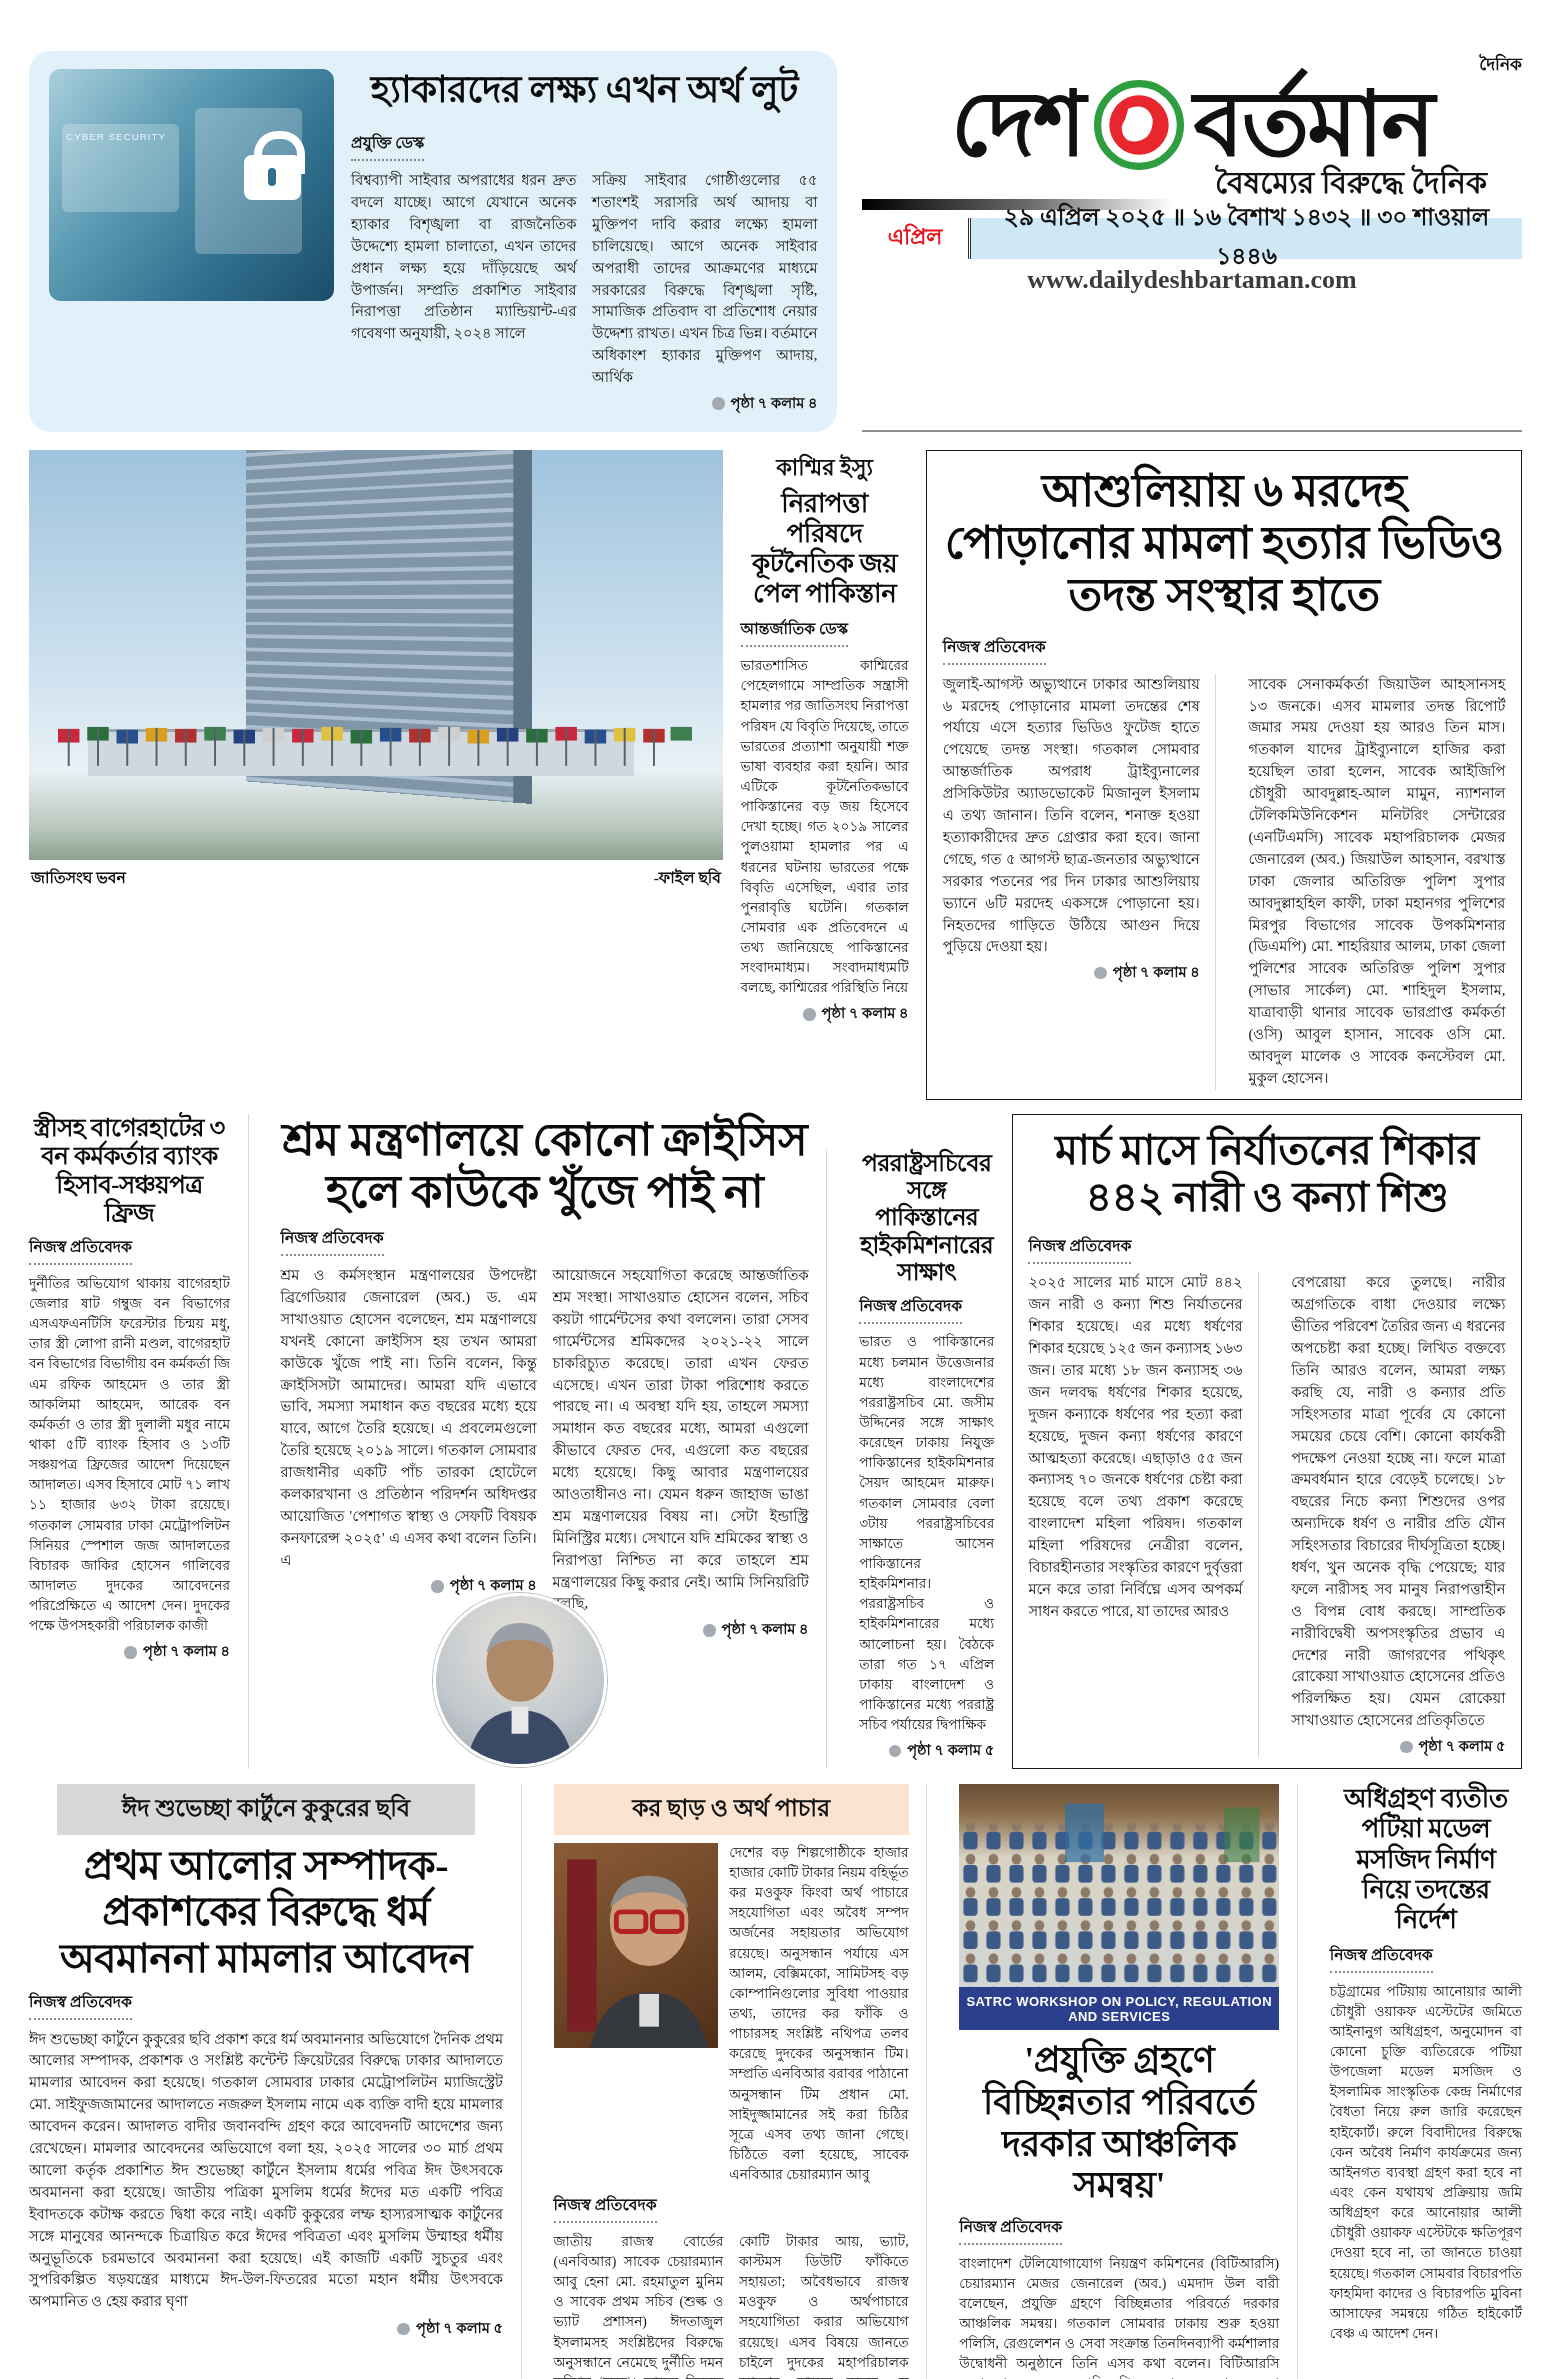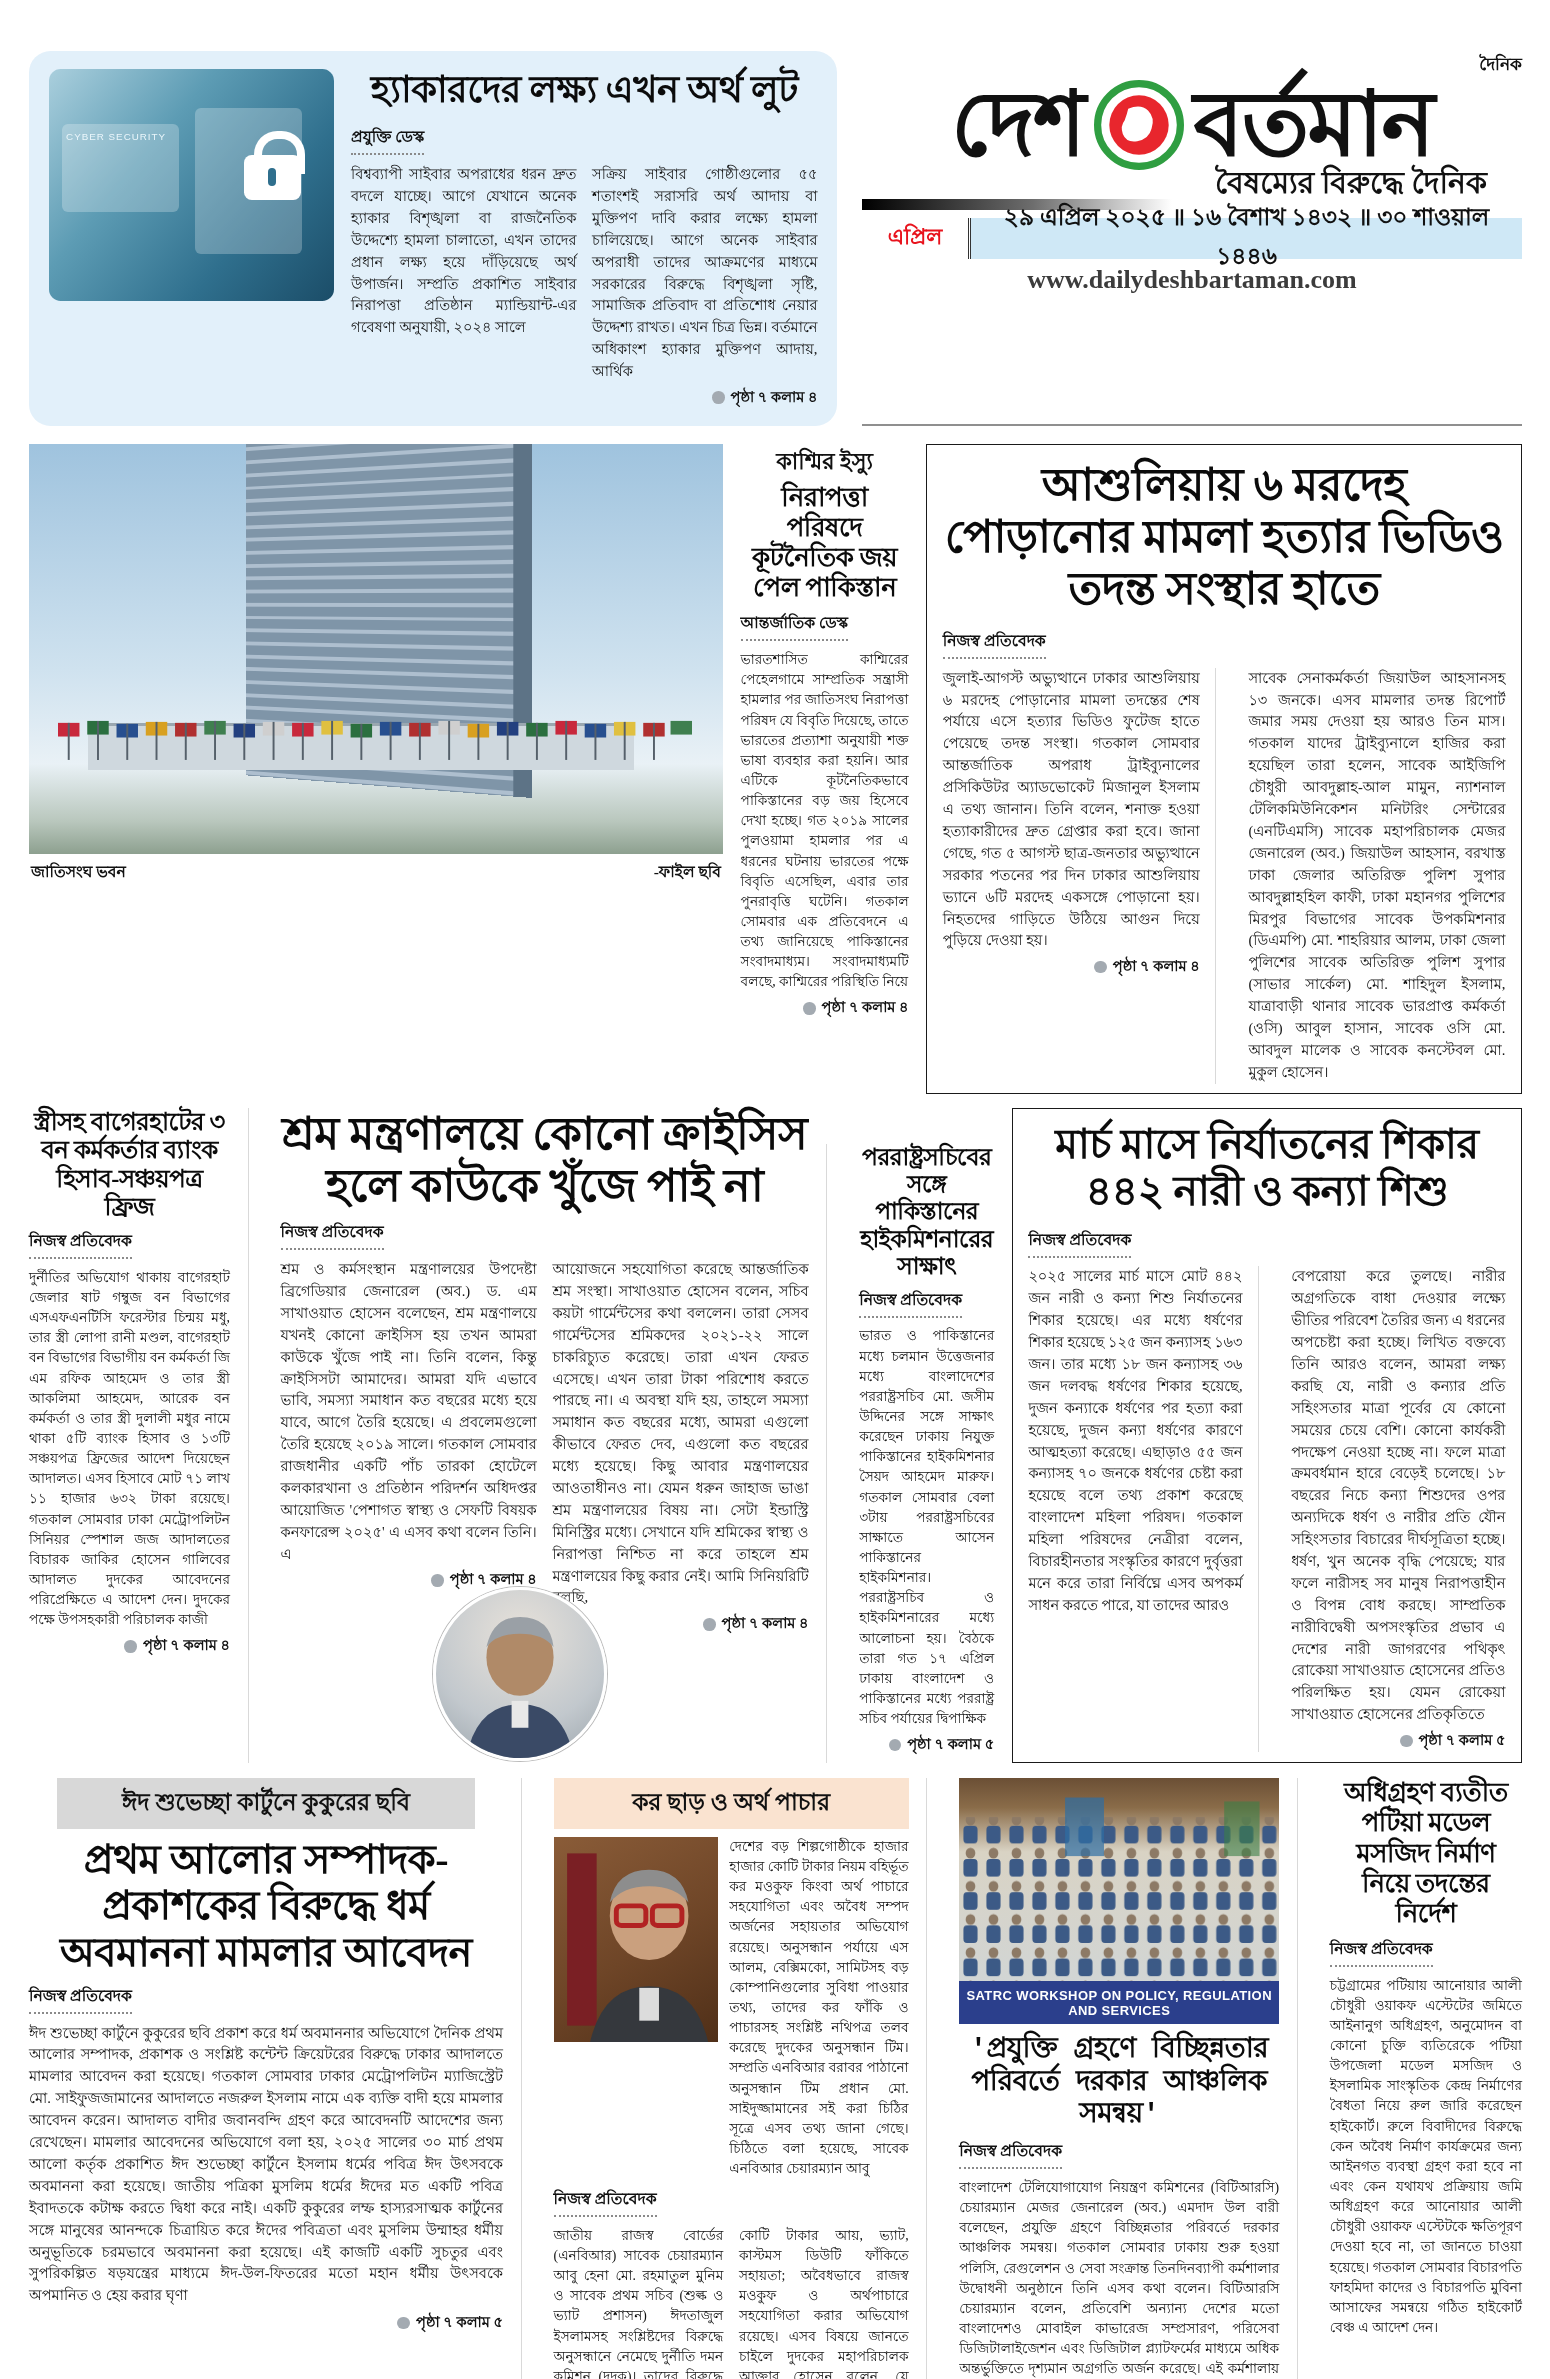--- a/index.html
+++ b/index.html
@@ -24,21 +24,21 @@
   .header { display:flex; gap:25px; padding-bottom:9.8px; }
   .hacker-box { width:808px; background:#e2f0fa; border-radius:21.5px; padding:17.6px 19.5px; display:flex; gap:17.6px; }
   .hacker-photo { width:285px; height:232px; border-radius:11.7px; flex:none; position:relative; overflow:hidden;
       background:linear-gradient(130deg,#aacfdd 0%,#5d9cb4 35%,#2f6f8d 70%,#1b4d68 100%); }
   .hacker-photo .panel { position:absolute; background:rgba(255,255,255,.25); border-radius:5.9px; }
   .hacker-photo .lock { position:absolute; right:33px; top:86px; width:57px; height:45px; background:#fff; border-radius:7.8px; }
   .hacker-photo .lock:before { content:""; position:absolute; left:10.7px; top:-23.4px; width:35px; height:35px; border:8.8px solid #fff; border-bottom:none; border-radius:23.4px 23.4px 0 0; }
   .hacker-photo .lock:after { content:""; position:absolute; left:24.4px; top:13.7px; width:7.8px; height:17.6px; background:#2f6f8d; border-radius:3.9px; }
   .hacker-photo .cyb { position:absolute; left:17.6px; top:62px; font-family:"Liberation Sans",sans-serif; font-size:9.8px; letter-spacing:1px; color:#eaf6fb; }
   .hacker-main { flex:1; }
-  .hacker-main .headline { font-size:37px; margin-bottom:6px; }
+  .hacker-main .headline { font-size:37px; margin-bottom:12px; }
   .hacker-cols { display:flex; gap:15.6px; }
   .masthead { flex:1; text-align:center; border-bottom:2.9px double #8f8f8f; padding-bottom:7.8px; }
   .mast-daily { text-align:right; font-weight:900; font-size:17px; padding-left:55px; }
   .mast-title { display:flex; align-items:center; justify-content:center; gap:9.8px; font-weight:900; font-size:90px; line-height:1.02; letter-spacing:-2px; }
   .mast-logo { width:90px; height:90px; flex:none; }
   .mast-bar { height:10.7px; width:310px; margin-top:2px; background:linear-gradient(90deg,#000 0%,#6d6d6d 55%,#fff 100%); }
   .mast-row2 { display:flex; justify-content:space-between; align-items:flex-end; margin-top:-11.7px; }
   .mast-tagline { margin-left:auto; font-weight:900; font-size:30px; padding-right:35px; }
   .date-bar { margin-top:7.8px; background:#cfe8f6; display:flex; align-items:stretch; height:41px; }
   .month-box { background:#fff; color:#e8131d; font-weight:900; font-size:21.5px; width:109px; display:flex; align-items:center; justify-content:center; border-right:3.9px double #333; }
@@ -81,21 +81,21 @@
   .munim-art .kicker { background:#fae3d0; font-size:23.4px; }
   .munim-art .headline { font-size:41px; }
   .munim-row { display:flex; gap:11.7px; margin-top:7.8px; }
   .munim-photo { width:164px; height:205px; flex:none; position:relative; overflow:hidden; background:linear-gradient(150deg,#8a5c38 0%,#6e4527 55%,#4f2f18 100%); }
   .munim-photo svg { width:100%; height:100%; }
   .satrc-art { width:353px; flex:none; }
   .satrc-photo { position:relative; height:246px; overflow:hidden; background:linear-gradient(180deg,#6b4f35 0%,#8a6c49 12%,#d9d3c4 30%,#cfd6da 100%); }
   .satrc-photo svg { position:absolute; inset:0; width:100%; height:100%; }
   .satrc-banner { position:absolute; left:0; right:0; bottom:0; height:43px; background:#2b3f8c; color:#fff; display:flex; align-items:center; justify-content:center;
       font-family:"Liberation Sans",sans-serif; font-weight:bold; font-size:13px; letter-spacing:0.4px; text-align:center; padding:0 5.9px; }
-  .satrc-art .headline { font-size:28px; margin-top:9.8px;font-family:Liberation Mono, monospace; }
+  .satrc-art .headline { font-size:36px; margin-top:9.8px; }
   .patiya-col { flex:1; }
   .patiya-col .headline { font-size:26px; }
 </style>
 </head>
 <body>
 
 <div class="page">
 
   <div class="header">
     <div class="hacker-box">

